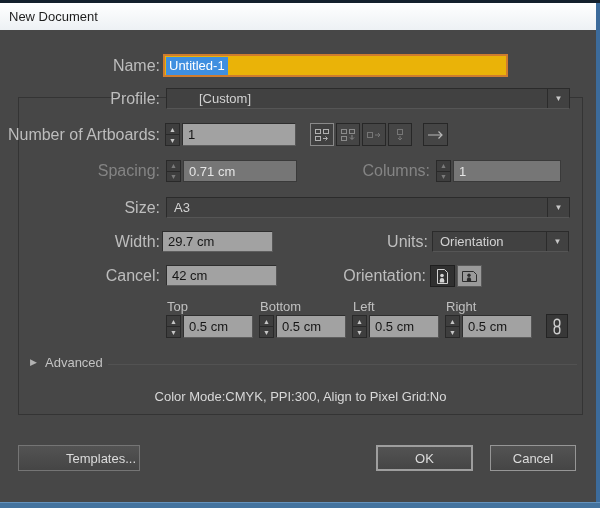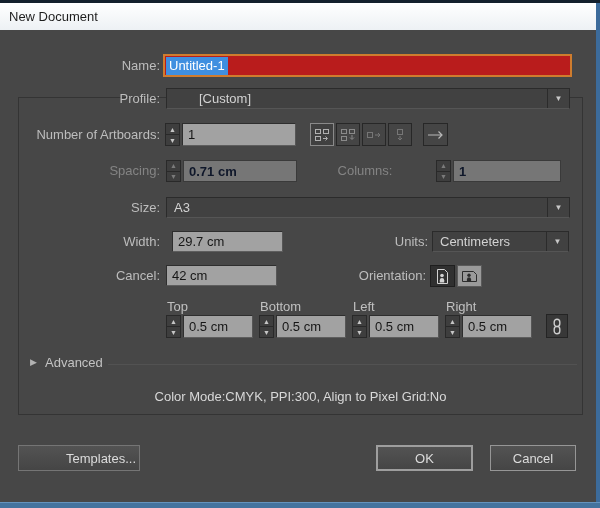--- a/index.html
+++ b/index.html
@@ -17,51 +17,51 @@
   
   .titlebar {
     position:absolute; top:3px; left:0; right:4px; height:27px;
     background:linear-gradient(#ffffff,#edf1f4);
     display:flex; align-items:center; padding-left:9px;
     color:#1e1e1e; font-size:13px;
   }
   
   .frame { position:absolute; left:18px; top:97px; width:565px; height:318px; border:1px solid #343434; }
   
-  .lbl { position:absolute; left:0; width:160px; text-align:right; color:#bdbdbd; font-size:13px; }
+  .lbl { position:absolute; left:0; width:160px; text-align:right; color:#bdbdbd; font-size:16px; }
   .lbl.dim { color:#848484; }
   .lbl-name    { top:54px;  height:23px; line-height:23px; }
   .lbl-profile { top:88px;  height:21px; line-height:21px; }
   .lbl-artb    { top:123px; height:23px; line-height:23px; }
   .lbl-spacing { top:160px; height:22px; line-height:22px; }
-  .lbl-columns { top:160px; height:22px; line-height:22px; left:300px; width:130px;text-align:center; }
+  .lbl-columns { top:160px; height:22px; line-height:22px; left:300px; width:130px; }
   .lbl-size    { top:197px; height:21px; line-height:21px; }
   .lbl-width   { top:231px; height:21px; line-height:21px; }
   .lbl-units   { top:231px; height:21px; line-height:21px; left:330px; width:98px; }
   .lbl-height  { top:265px; height:21px; line-height:21px; }
   .lbl-orient  { top:265px; height:22px; line-height:22px; left:290px; width:136px; }
   .lbl-bleed   { top:315px; height:23px; line-height:23px; }
   
   .name-field {
-    position:absolute; top:54px; left:163px; width:409px; height:23px;
-    background:#b91c1c; border:2px solid #cf7c2e; padding:0 1px;
+    position:absolute; top:54px; left:163px; width:345px; height:23px;
+    background:#eab308; border:2px solid #cf7c2e; padding:0 1px;
     display:flex; align-items:center;
   }
   .name-field .sel { background:#3f8fe0; color:#ffffff; font-size:13px; line-height:18px; padding:0 3px; }
   
   .field {
     position:absolute; background:#a2a2a2; color:#161616; font-size:13px;
     border:1px solid #2e2e2e; border-bottom-color:#5e5e5e; border-right-color:#565656;
     padding:0 5px; display:flex; align-items:center;
   }
-  .field.dim { background:#767676; color:#0f172a; border-color:#3a3a3a;font-weight:bold; }
+  .field.dim { background:#767676; color:#e5e5e5; border-color:#3a3a3a; }
   .f-artb    { top:123px; left:182px; width:114px; height:23px; }
   .f-spacing { top:160px; left:183px; width:114px; height:22px; }
   .f-columns { top:160px; left:453px; width:108px; height:22px; }
-  .f-width   { top:231px; left:172px; width:111px; height:21px; }
+  .f-width   { top:231px; left:162px; width:111px; height:21px; }
   .f-height  { top:265px; left:166px; width:111px; height:21px; }
   .f-bl-top    { top:315px; left:183px; width:70px; height:23px; }
   .f-bl-bottom { top:315px; left:276px; width:70px; height:23px; }
   .f-bl-left   { top:315px; left:369px; width:70px; height:23px; }
   .f-bl-right  { top:315px; left:462px; width:70px; height:23px; }
   
   .stepper {
     position:absolute; width:15px; background:#3e3e3e; border:1px solid #292929;
     display:flex; flex-direction:column;
   }
@@ -217,21 +217,21 @@
     <span>A3</span>
     <span class="dd-btn">
       <span class="dd-tri">▼</span>
     </span>
   </div>
 
   <label class="lbl lbl-width">Width:</label>
   <div class="field f-width">29.7 cm</div>
   <label class="lbl lbl-units">Units:</label>
   <div class="dropdown dd-units">
-    <span>Centimeters</span>
+    <span>Orientation</span>
     <span class="dd-btn">
       <span class="dd-tri">▼</span>
     </span>
   </div>
 
   <label class="lbl lbl-height">Cancel:</label>
   <div class="field f-height">42 cm</div>
   <label class="lbl lbl-orient">Orientation:</label>
   <div class="icon-btn ob-portrait">
     <svg width="13" height="17" viewBox="0 0 13 17" fill="none" stroke="#d2d2d2" stroke-width="1">

